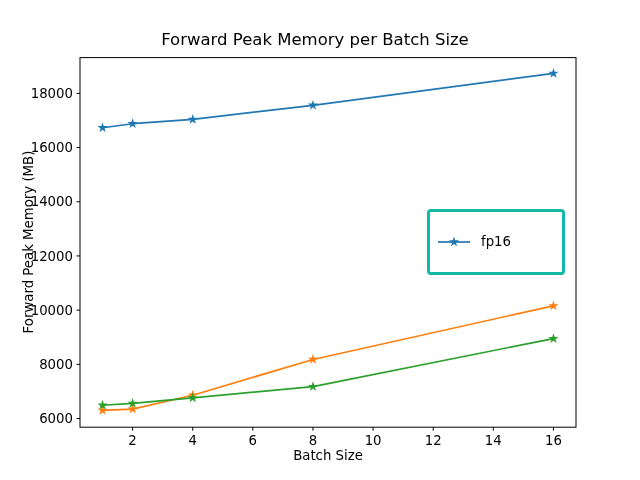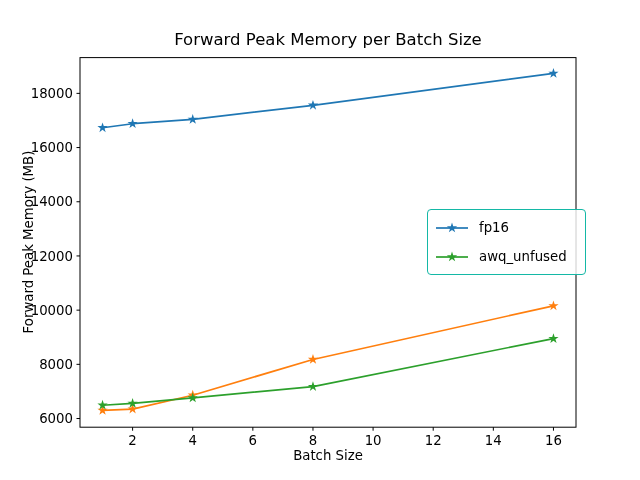--- a/index.html
+++ b/index.html
@@ -8,21 +8,21 @@
     width: 640px;
     height: 480px;
     background: #ffffff;
     font-family: "DejaVu Sans", "Liberation Sans", sans-serif;
     color: #000000;
     overflow: hidden;
   }
   .figure svg.plot { position: absolute; left: 0; top: 0; }
   .chart-title {
     position: absolute;
-    left: 80px; top: 30px; width: 496px;
+    left: 67px; top: 30px; width: 496px;
     text-align: center;
     font-size: 16.5px;
     line-height: 19px;
     color: #000000;
   }
   .xlabel {
     position: absolute;
     left: 80px; top: 448px; width: 496px;
     text-align: center;
     font-size: 13.3px;
@@ -31,23 +31,23 @@
     position: absolute;
     left: 28px; top: 242px;
     transform: translate(-50%, -50%) rotate(-90deg);
     transform-origin: center center;
     white-space: nowrap;
     font-size: 13.3px;
   }
   .legend {
     position: absolute;
     left: 427px; top: 209px;
-    width: 159px; height: 66px;
+    width: 138px; height: 66px;
     box-sizing: border-box;
-    border: 1px solid #14b8a6;
+    border: 3px solid #14b8a6;
     border-radius: 4px;
     background: rgba(255,255,255,0.8);
     padding: 3px 8px 3px 7px;
     display: flex;
     flex-direction: column;
     justify-content: space-around;
   }
   .legend-row { display: flex; align-items: center; height: 20px; }
   .legend-row svg { flex: 0 0 auto; }
   .legend-label { margin-left: 10px; font-size: 13.3px; line-height: 20px; }
@@ -112,21 +112,14 @@
   <div class="ylabel">Forward Peak Memory (MB)</div>
   <div class="xlabel">Batch Size</div>
   <div class="legend">
       <div class="legend-row">
         <svg width="34" height="14">
           <line x1="1" y1="7" x2="33" y2="7" stroke="#1f77b4" stroke-width="1.7"></line>
           <polygon points="17.00,1.60 18.21,5.33 22.14,5.33 18.96,7.64 20.17,11.37 17.00,9.06 13.83,11.37 15.04,7.64 11.86,5.33 15.79,5.33" fill="#1f77b4"></polygon>
         </svg>
         <span class="legend-label">fp16</span>
       </div>
-      <div class="legend-row">
-        <svg width="34" height="14">
-          <line x1="1" y1="7" x2="33" y2="7" stroke="#2ca02c" stroke-width="1.7"></line>
-          <polygon points="17.00,1.60 18.21,5.33 22.14,5.33 18.96,7.64 20.17,11.37 17.00,9.06 13.83,11.37 15.04,7.64 11.86,5.33 15.79,5.33" fill="#2ca02c"></polygon>
-        </svg>
-        <span class="legend-label">awq_unfused</span>
-      </div>
     </div>
 </div>
 
 </body></html>

